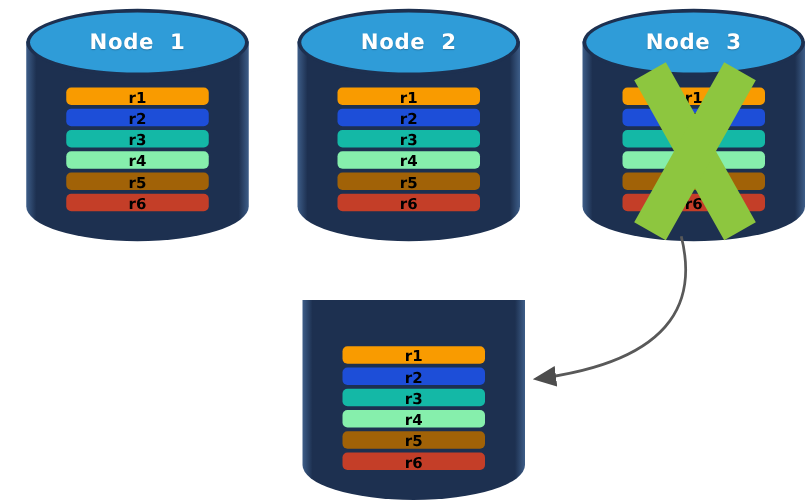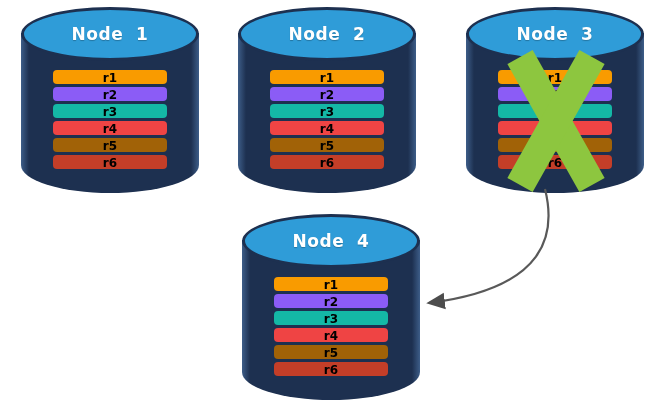--- a/index.html
+++ b/index.html
@@ -77,23 +77,23 @@
     align-items: flex-end;
     justify-content: center;
   }
   .bar span {
     font-size: 12px;
     font-weight: bold;
     color: #000000;
     line-height: 1;
   }
   .c-r1 { background: #f99b00; }
-  .c-r2 { background: #8b5cf6; }
+  .c-r2 { background: #1d4ed8; }
   .c-r3 { background: #14b8a6; }
-  .c-r4 { background: #ef4444; }
+  .c-r4 { background: #86efac; }
   .c-r5 { background: #a16207; }
   .c-r6 { background: #c43e28; }
 
   
   .x-mark {
     position: absolute;
     left: 38px;
     top: 42px;
     z-index: 5;
     overflow: visible;
@@ -193,23 +193,20 @@
         </div>
     </div>
     <svg class="x-mark" width="104" height="144" viewBox="0 0 104 144" aria-hidden="true">
       <line x1="16" y1="8" x2="88" y2="136" stroke="#8DC63F" stroke-width="29"></line>
       <line x1="88" y1="8" x2="16" y2="136" stroke="#8DC63F" stroke-width="29"></line>
     </svg>
   </div>
 
   <div class="node pos-n4">
     <div class="cyl-body"></div>
-    <div class="cyl-top">
-      <span class="node-label">Node  4</span>
-    </div>
     <div class="bars">
       <div class="bar c-r1">
           <span>r1</span>
         </div>
       <div class="bar c-r2">
           <span>r2</span>
         </div>
       <div class="bar c-r3">
           <span>r3</span>
         </div>

